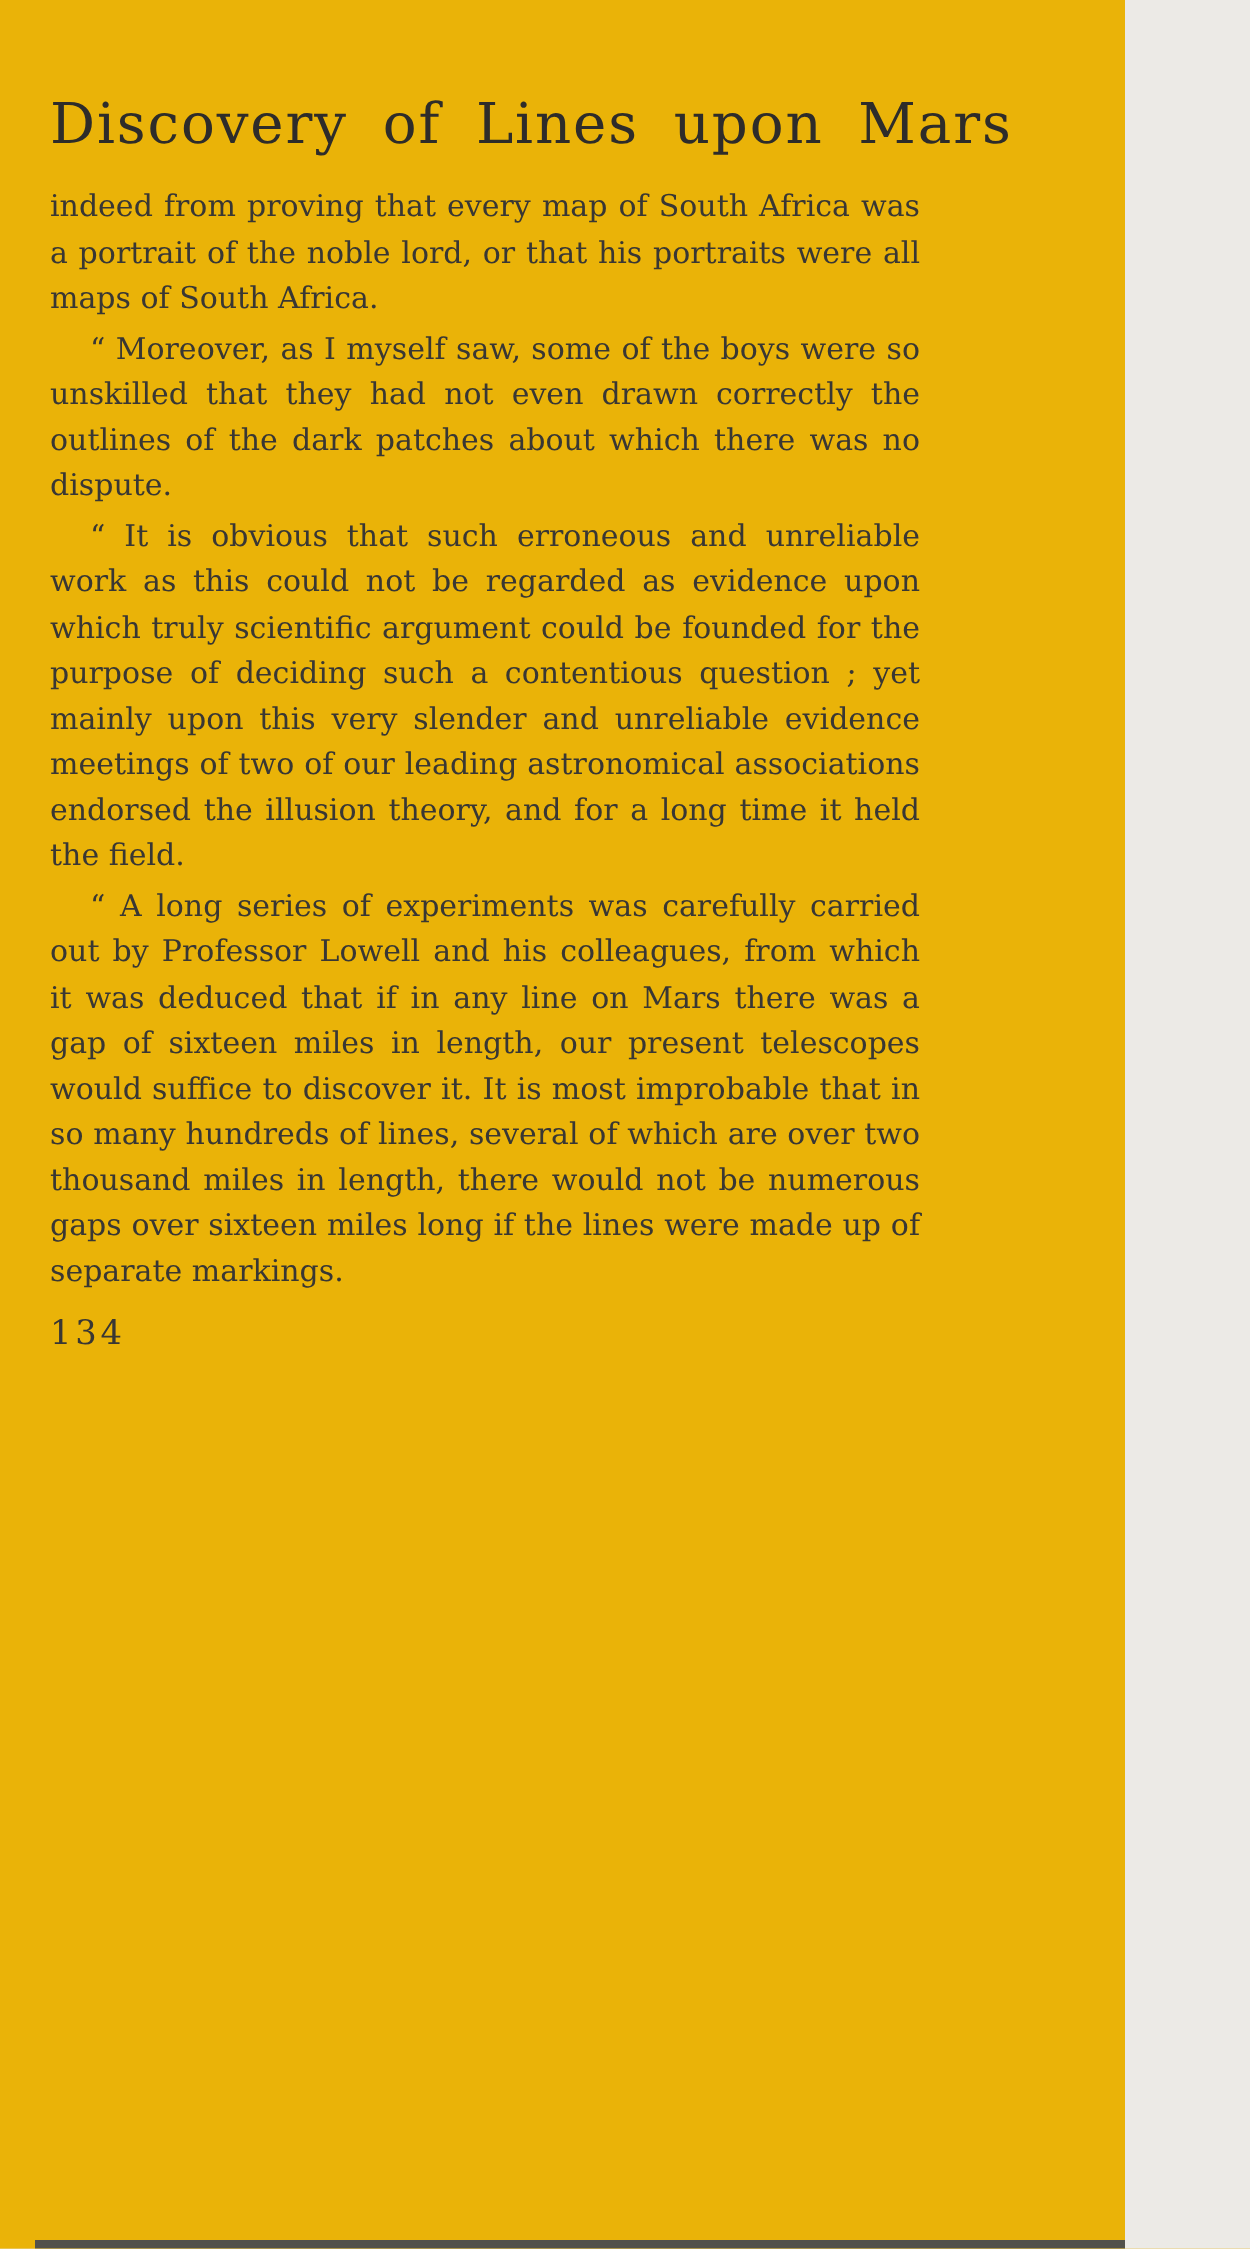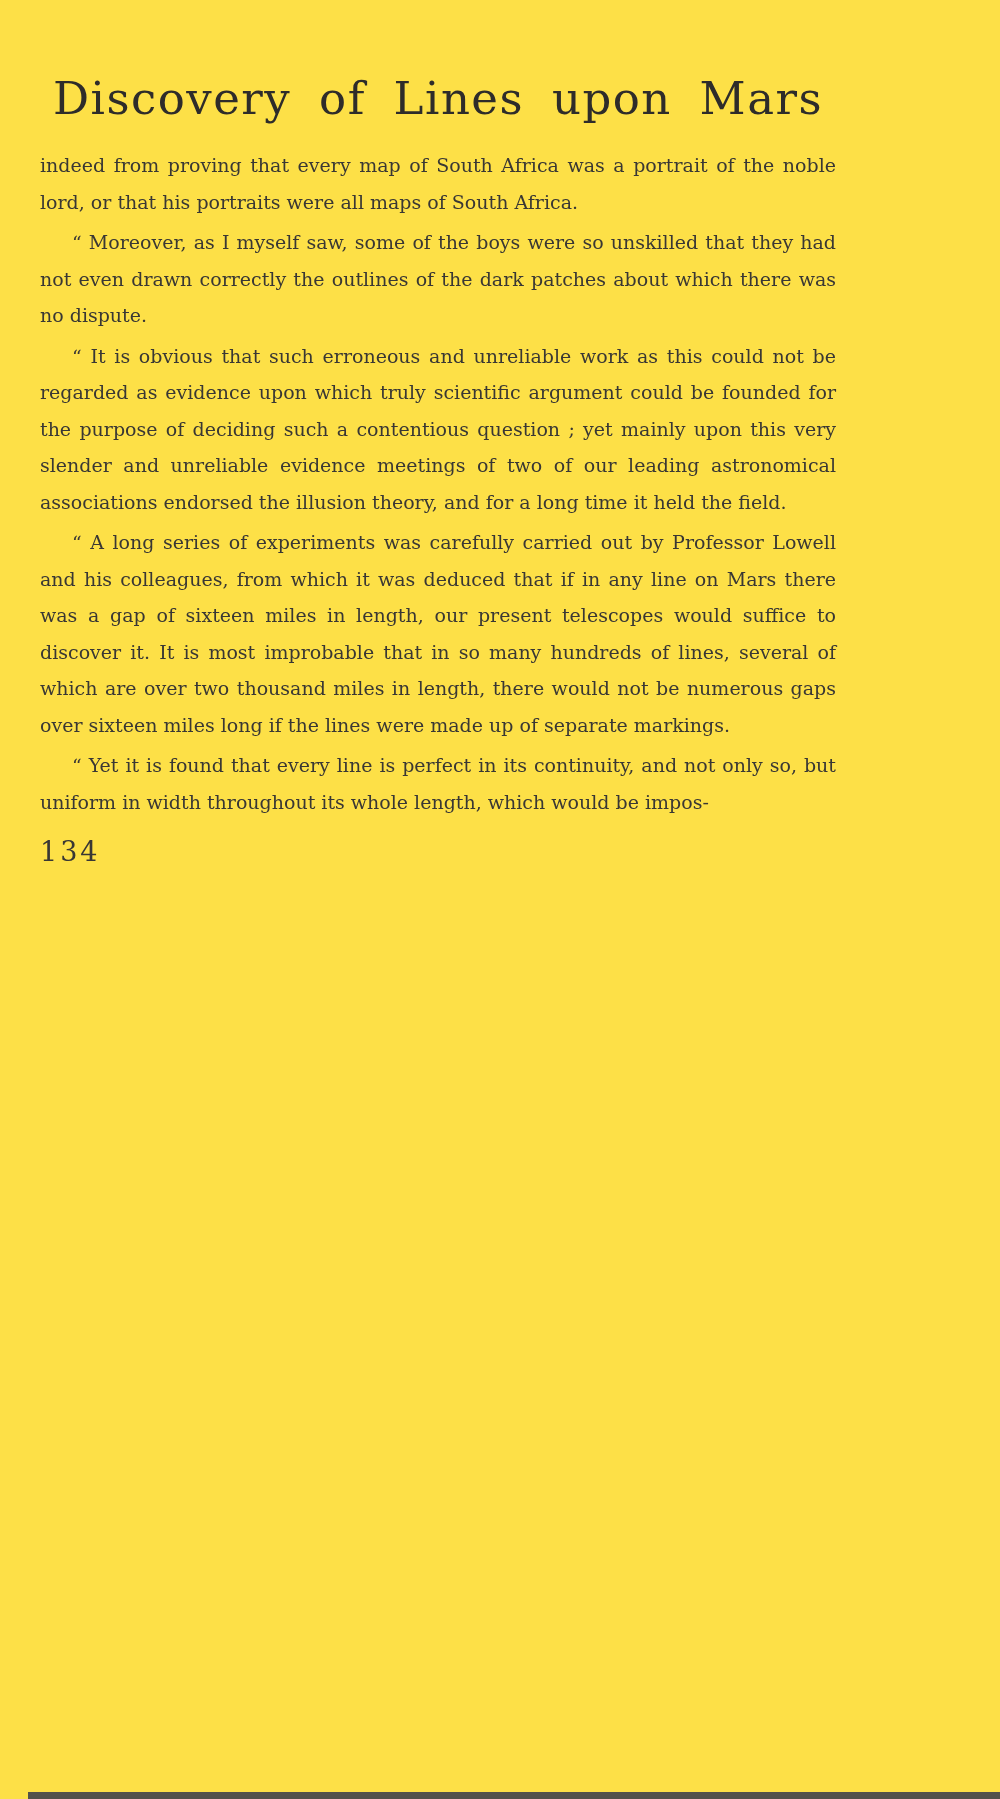--- a/index.html
+++ b/index.html
@@ -5,39 +5,39 @@
   * { box-sizing: border-box; }
   html, body { margin: 0; padding: 0; }
   body {
     width: 1000px;
     height: 1799px;
     background: #eceae6;
     font-family: "DejaVu Serif", "Liberation Serif", serif;
   }
   .page {
     position: relative;
-    width: 1000px;
+    width: 900px;
     height: 1799px;
-    background: #fde047;
+    background: #eab308;
     color: #363432;
     overflow: hidden;
   }
   .title {
     margin: 72px 164px 22px 40px;
     text-align: center;
     font-size: 45px;
     font-weight: 400;
     letter-spacing: 1.5px;
     word-spacing: 12px;
     color: #2e2c2a;
     white-space: nowrap;
   }
   .body-text {
     margin: 0 164px 0 40px;
-    font-size: 19px;
+    font-size: 24px;
     line-height: 36.5px;
     text-align: justify;
     color: #393734;
   }
   .body-text p { margin: 0 0 4px 0; }
   .body-text p.indent { text-indent: 32px; }
   .page-number {
     margin: 16px 164px 0 40px;
     text-align: left;
     font-size: 27px;
@@ -58,20 +58,19 @@
 
 <div class="page">
 
   <h1 class="title">Discovery of Lines upon Mars</h1>
 
   <div class="body-text">
     <p>indeed from proving that every map of South Africa was a portrait of the noble lord, or that his portraits were all maps of South Africa.</p>
     <p class="indent">“ Moreover, as I myself saw, some of the boys were so unskilled that they had not even drawn correctly the outlines of the dark patches about which there was no dispute.</p>
     <p class="indent">“ It is obvious that such erroneous and unreliable work as this could not be regarded as evidence upon which truly scientific argument could be founded for the purpose of deciding such a contentious question ; yet mainly upon this very slender and unreliable evidence meetings of two of our leading astronomical associations endorsed the illusion theory, and for a long time it held the field.</p>
     <p class="indent">“ A long series of experiments was carefully carried out by Professor Lowell and his colleagues, from which it was deduced that if in any line on Mars there was a gap of sixteen miles in length, our present telescopes would suffice to discover it.  It is most improbable that in so many hundreds of lines, several of which are over two thousand miles in length, there would not be numerous gaps over sixteen miles long if the lines were made up of separate markings.</p>
-    <p class="indent">“ Yet it is found that every line is perfect in its continuity, and not only so, but uniform in width throughout its whole length, which would be impos-</p>
   </div>
 
   <div class="page-number">134</div>
 
   <div class="scan-edge"></div>
 
 </div>
 
 </body></html>

